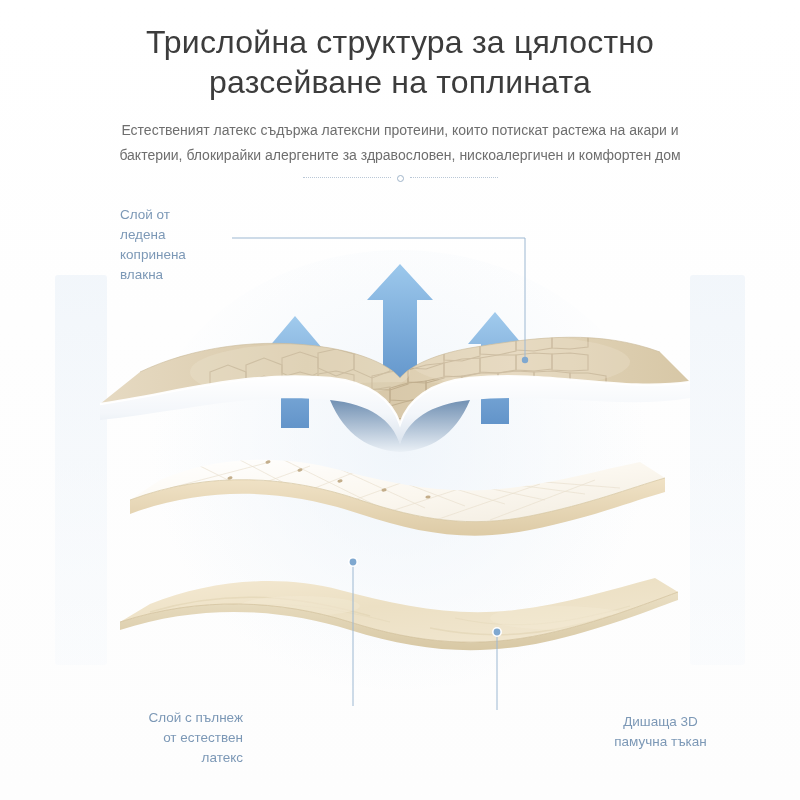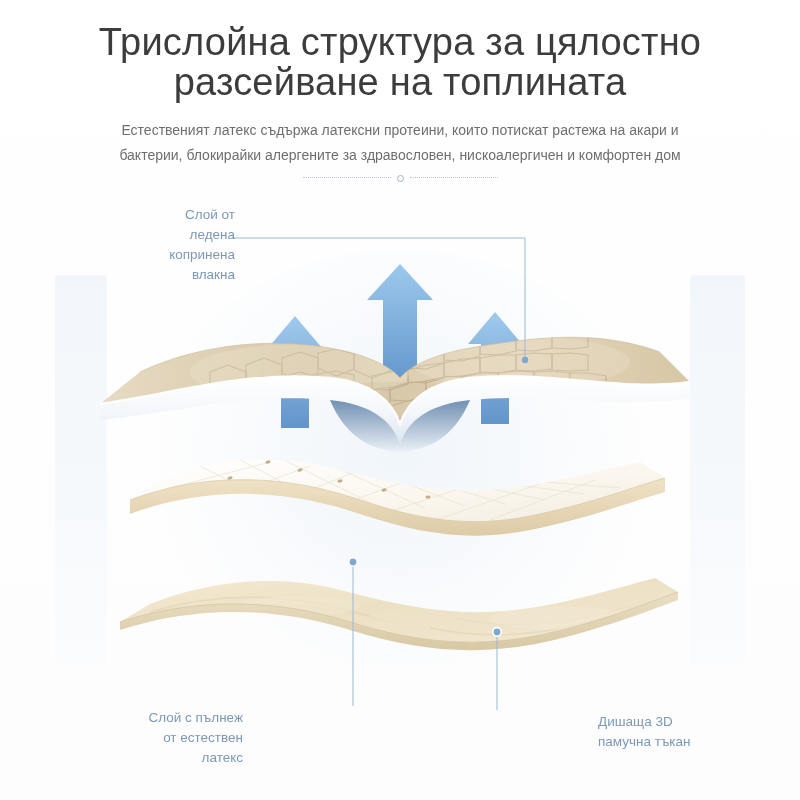--- a/index.html
+++ b/index.html
@@ -21,21 +21,21 @@
     overflow: hidden;
   }
 
   
   .title {
     position: absolute;
     top: 22px;
     left: 0;
     width: 800px;
     text-align: center;
-    font-size: 38px;
+    font-size: 32px;
     line-height: 40px;
     color: #3c3c3c;
     font-weight: 400;
     letter-spacing: 0.2px;
     white-space: pre-line;
   }
   .subtitle {
     position: absolute;
     top: 118px;
     left: 30px;
@@ -102,23 +102,23 @@
   }
 
   
   .label {
     position: absolute;
     color: #7c98b6;
     font-size: 13.5px;
     line-height: 20px;
     white-space: pre-line;
   }
-  .label.ice    { left: 120px; top: 205px; width: 115px; text-align: right; }
+  .label.ice    { left: 120px; top: 205px; width: 115px; text-align: left; }
   .label.latex  { left: 113px; top: 708px; width: 130px; text-align: right; }
-  .label.cotton { left: 598px; top: 712px; width: 125px; text-align: left; }
+  .label.cotton { left: 598px; top: 712px; width: 125px; text-align: center; }
 </style>
 </head>
 <body>
 
 <div id="stage">
 
   <div class="bgpanel left"></div>
   <div class="bgpanel right"></div>
   <div class="bghalo"></div>
 

